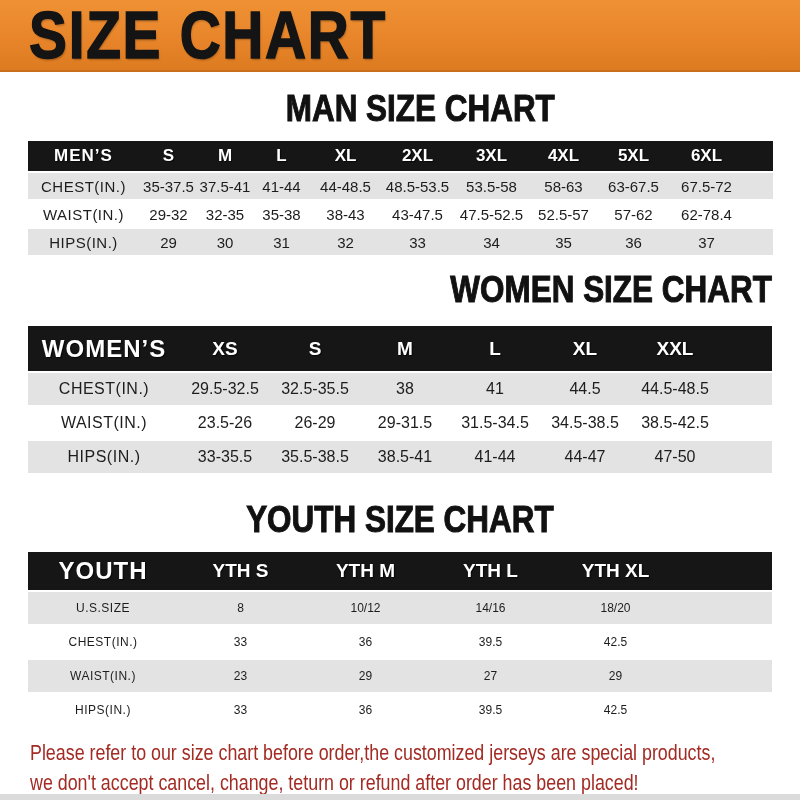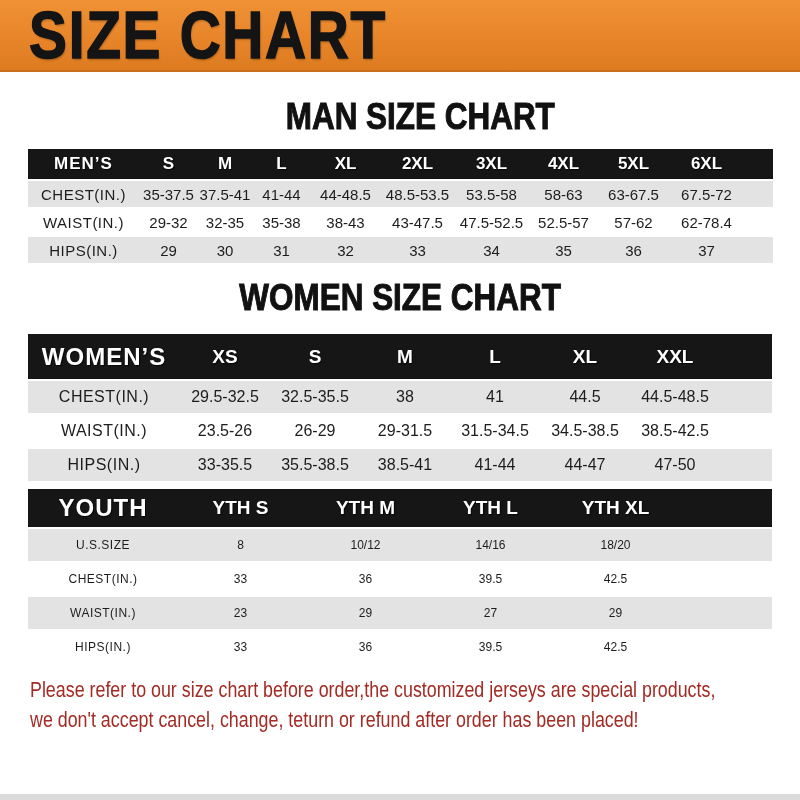--- a/index.html
+++ b/index.html
@@ -20,22 +20,22 @@
     letter-spacing:2px;transform:scaleX(0.86);
     -webkit-text-stroke:1.5px #141414;
     text-shadow:1px 2px 2px rgba(0,0,0,0.25);
   }
   
   .heading{text-align:center;line-height:1;}
   .heading .cond{
     display:inline-block;font-size:37px;font-weight:bold;color:#111;
     transform:scaleX(0.85);-webkit-text-stroke:1px #111;line-height:1;
   }
-  .h-men{margin:26px 0 12px;padding-left:41px;}
-  .h-women{margin:14px 12px 16px;}
+  .h-men{margin:18px 0 12px;padding-left:41px;}
+  .h-women{margin:14px 0 16px;text-align:right;}
   .h-youth{margin:26px 0 12px;}
   
   table.sizes{
     width:744px;margin:4px auto;table-layout:fixed;
     border-collapse:separate;border-spacing:0 2px;background:#fff;
   }
   .sizes thead th{
     background:#161616;color:#ffffff;font-weight:bold;
     padding:0;text-align:center;vertical-align:middle;
     text-shadow:1px 1px 1px rgba(0,0,0,0.7);
@@ -204,20 +204,23 @@
           <td>41-44</td>
           <td>44-47</td>
           <td>47-50</td>
           <td></td>
         </tr>
       </tbody>
     </table>
   </section>
 
   <section>
+    <h2 class="heading h-youth">
+      <span class="cond">YOUTH SIZE CHART</span>
+    </h2>
     <table class="sizes t-youth">
       <colgroup>
         <col style="width:150px">
           <col style="width:125px">
           <col style="width:125px">
         <col style="width:125px">
           <col style="width:125px">
           <col style="width:94px">
       </colgroup>
       <thead>

